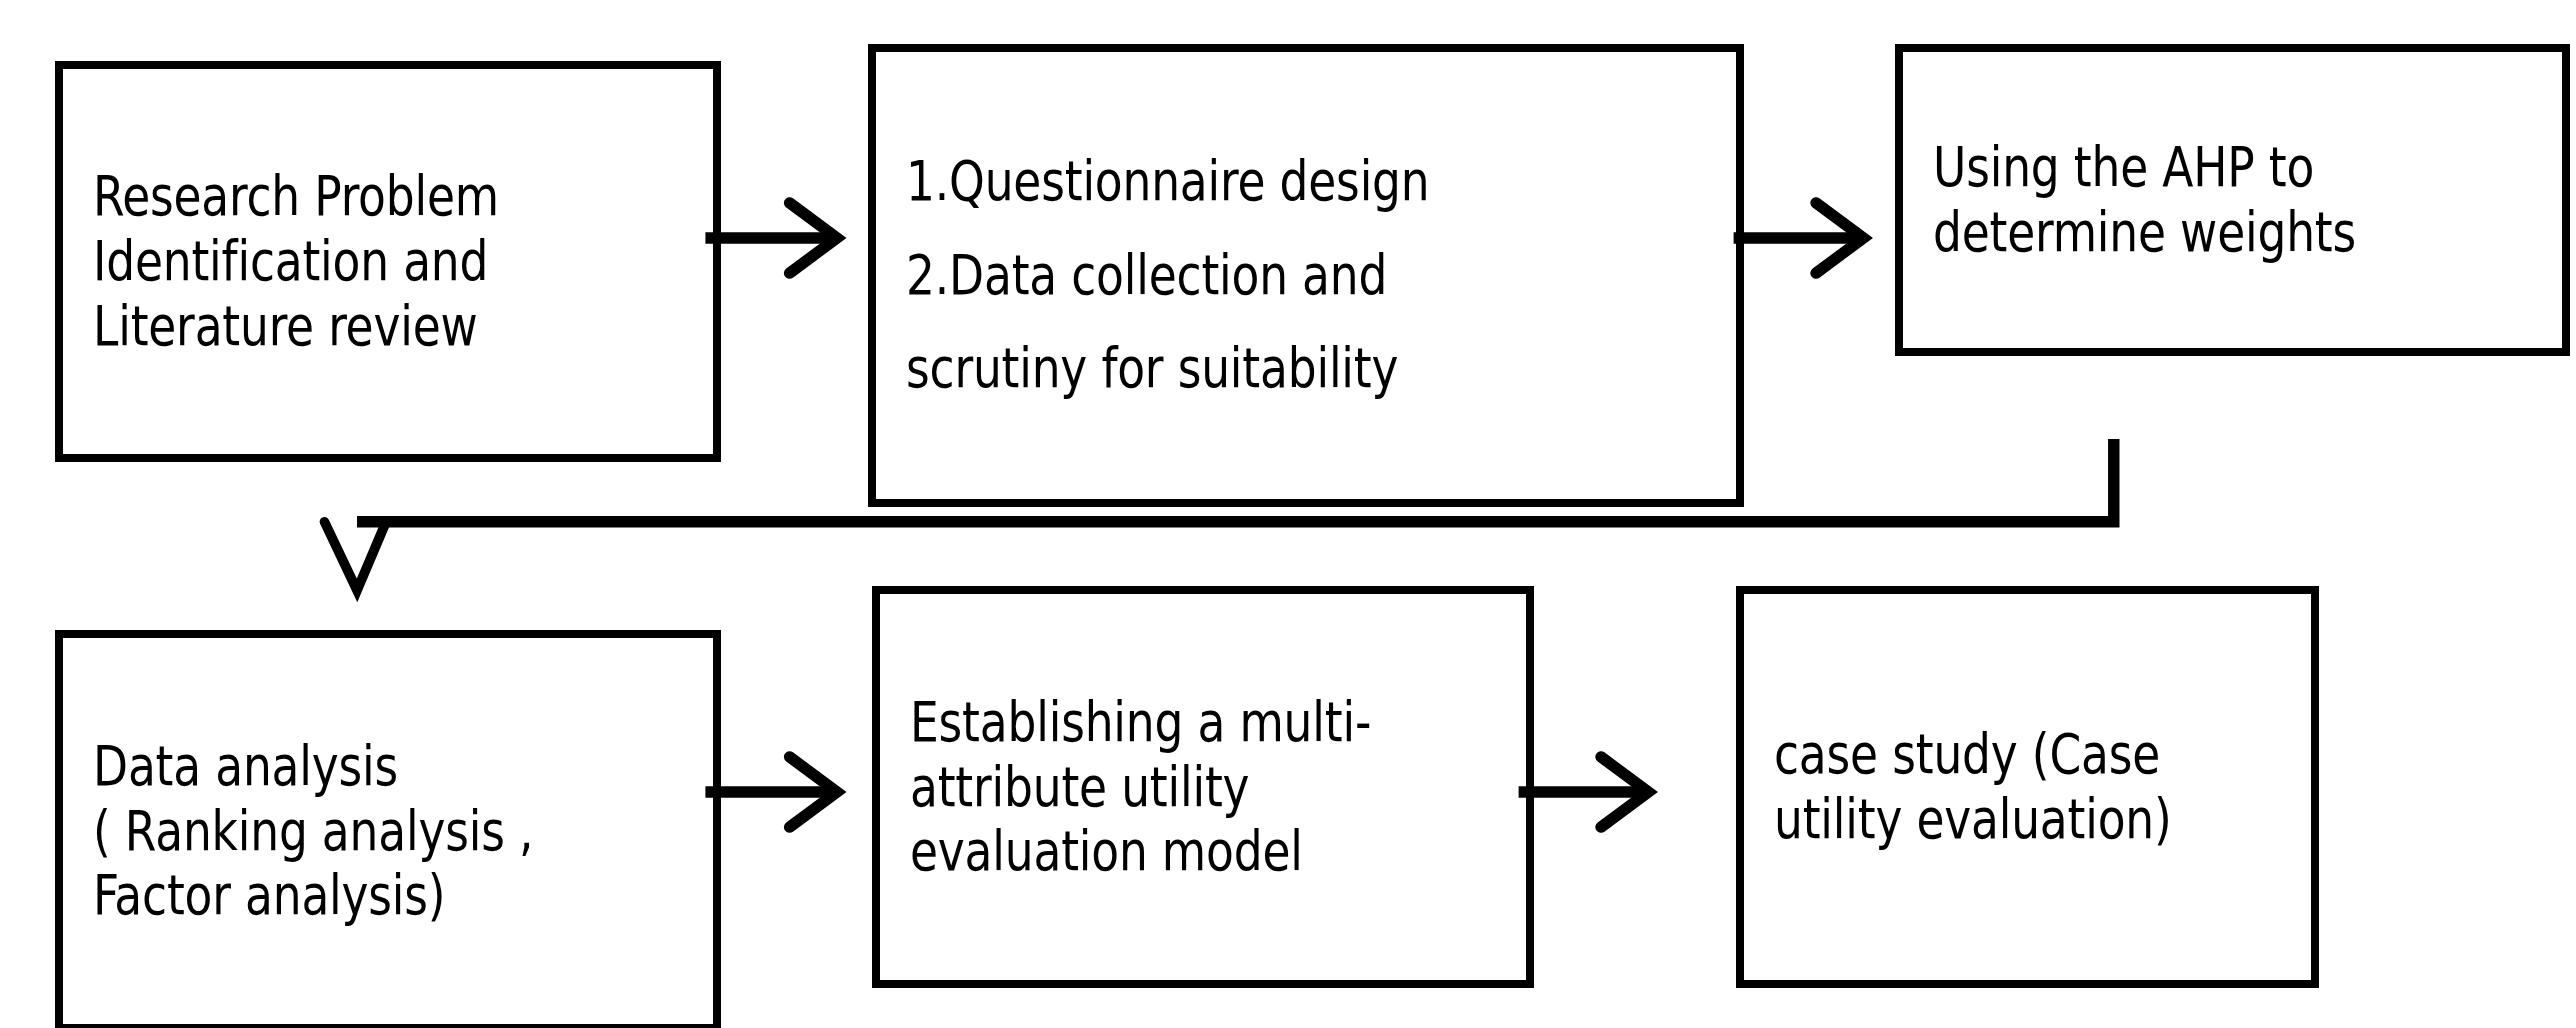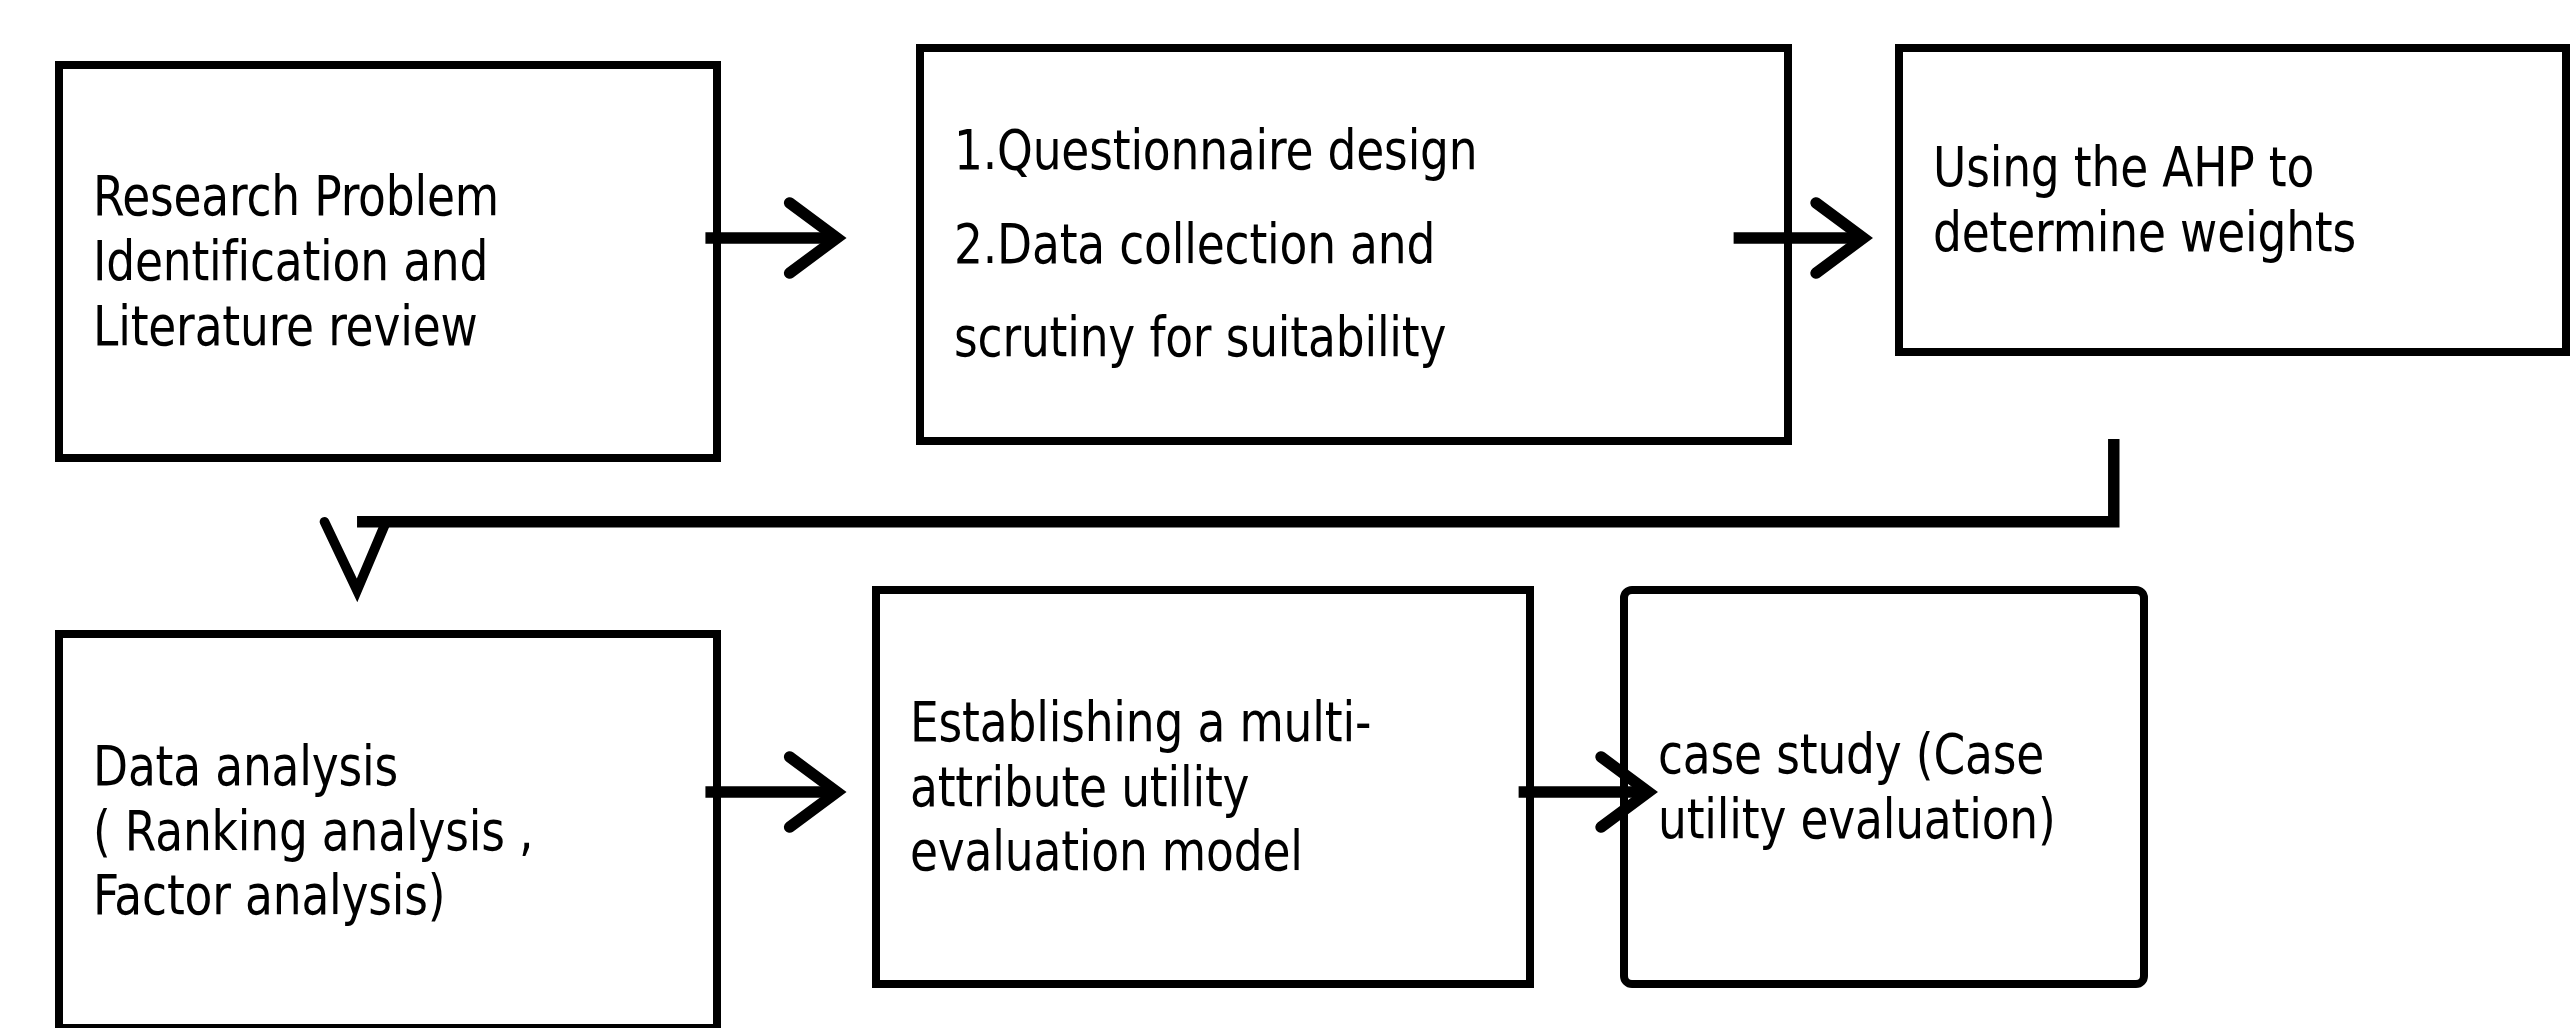--- a/index.html
+++ b/index.html
@@ -34,25 +34,25 @@
     text-align: left;
     letter-spacing: -0.2px;
     transform: scaleX(0.92);
     transform-origin: left center;
   }
   .node.spaced .txt {
     line-height: 1.70;
   }
   
   #node-research   { left: 55px;   top: 44px;  width: 666px;  height: 401px; margin-top: 17px; }
-  #node-survey     { left: 916px;  top: 44px;  width: 876px;  height: 401px; }
+  #node-survey     { left: 868px;  top: 44px;  width: 876px;  height: 463px; }
   #node-ahp        { left: 1895px; top: 44px;  width: 675px;  height: 312px; }
   #node-dataanal   { left: 55px;   top: 586px; width: 666px;  height: 402px; margin-top: 44px; }
   #node-model      { left: 872px;  top: 586px; width: 662px;  height: 402px; justify-content: center; }
-  #node-casestudy  { left: 1620px; top: 586px; width: 528px;  height: 402px; border-radius: 12px; }
+  #node-casestudy  { left: 1736px; top: 586px; width: 583px;  height: 402px; }
 
   
   .conn {
     position: absolute;
     pointer-events: none;
   }
   #conn-research-survey { left: 705px;  top: 181px; width: 185px; height: 114px; }
   #conn-survey-ahp      { left: 1733px; top: 181px; width: 181px; height: 114px; }
   #conn-ahp-dataanal    { left: 291px;  top: 423px; width: 1858px; height: 194px; }
   #conn-dataanal-model  { left: 705px;  top: 735px; width: 185px; height: 114px; }

